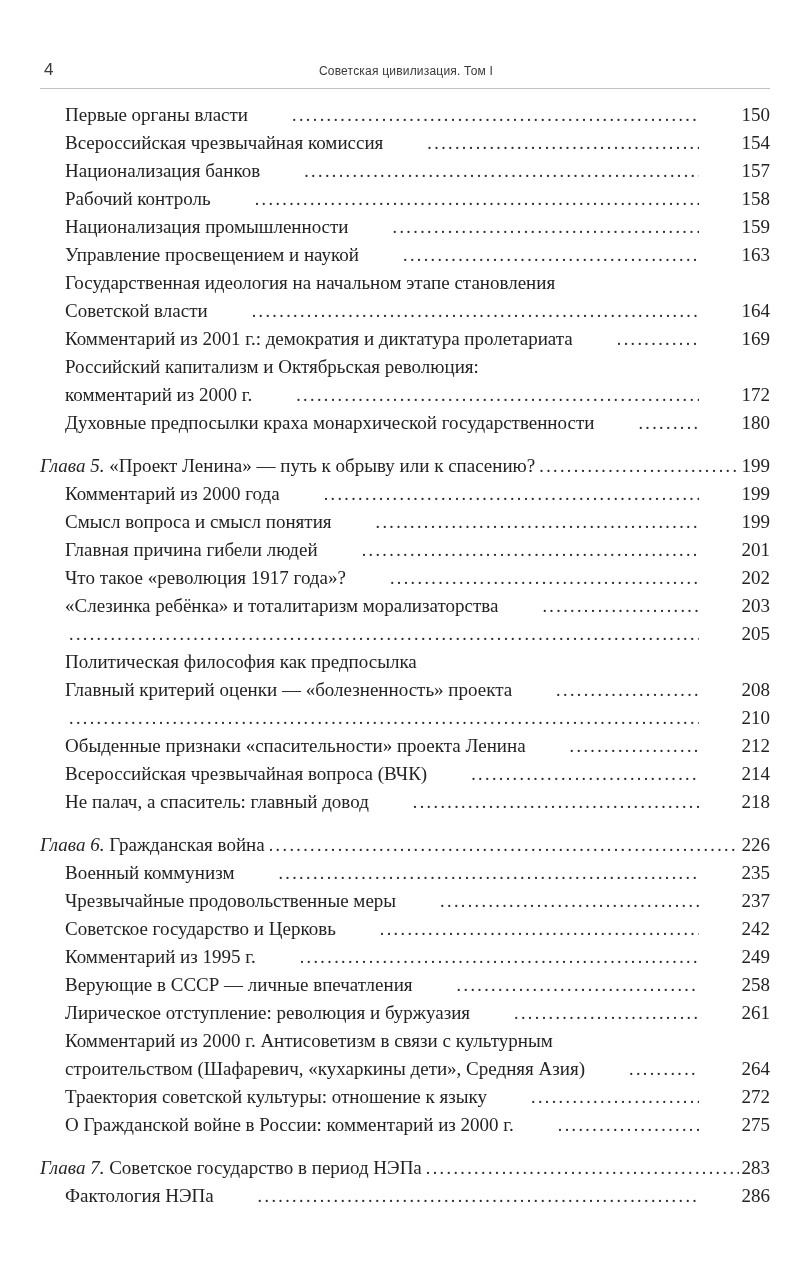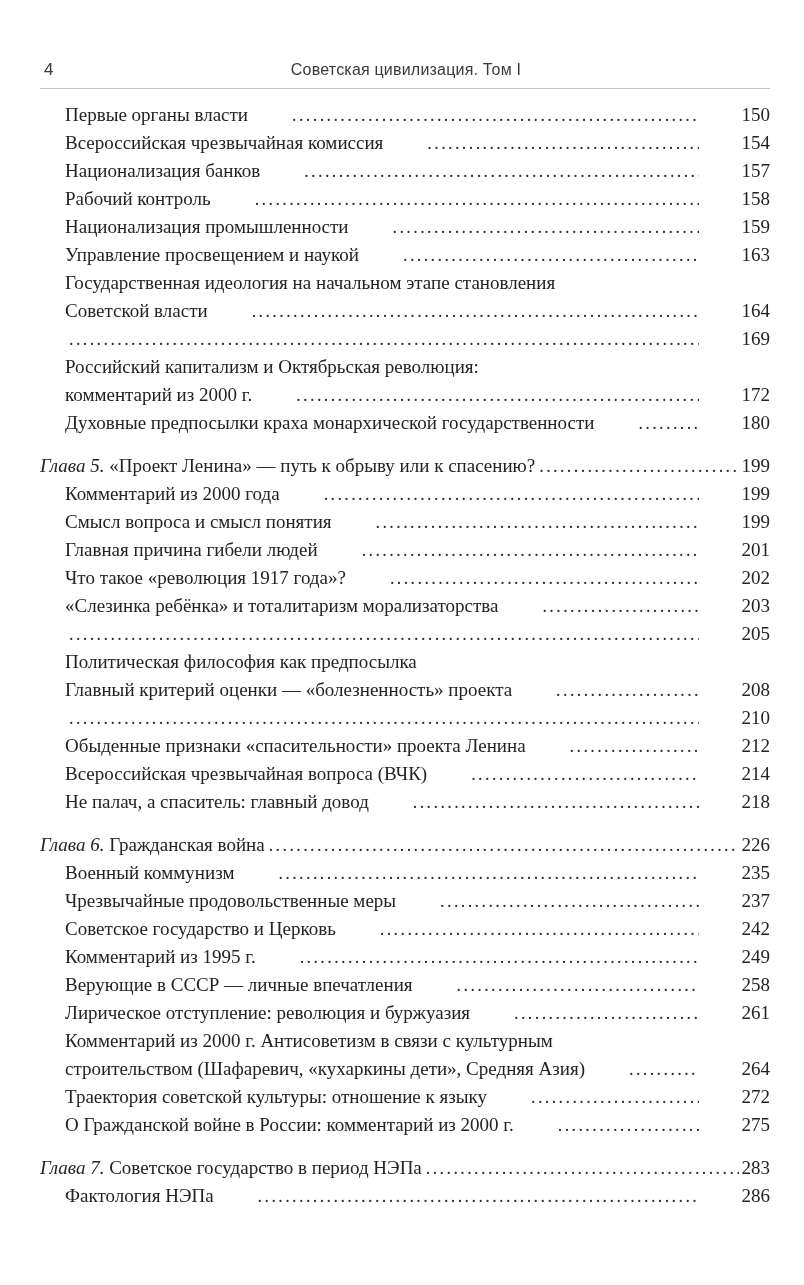--- a/index.html
+++ b/index.html
@@ -25,21 +25,21 @@
     align-items: baseline;
     font-family: "Liberation Sans", "DejaVu Sans", sans-serif;
     color: #3a3a3a;
     padding: 0 2px 8px 4px;
   }
   .page-number {
     font-size: 17px;
     justify-self: start;
   }
   .running-title {
-    font-size: 16px;
+    font-size: 12px;
     justify-self: center;
     letter-spacing: 0.2px;
   }
   .head-spacer { justify-self: end; }
   .header-rule {
     border: none;
     border-bottom: 1px solid #c3c3c3;
     height: 0;
     margin: 0;
   }
@@ -121,20 +121,21 @@
       <div class="toc-row section">
     <span class="entry-text"><span class="line-text">Государственная идеология на начальном этапе становления</span></span>
 
   </div>
       <div class="toc-row section">
     <span class="entry-text"><span class="line-text">Советской власти</span></span>
     <span class="leader"></span>
     <span class="page-num">164</span>
   </div>
       <div class="toc-row section">
+    <span class="entry-text"><span class="line-text">Комментарий из 2001 г.: демократия и диктатура пролетариата</span></span>
     <span class="leader"></span>
     <span class="page-num">169</span>
   </div>
       <div class="toc-row section">
     <span class="entry-text"><span class="line-text">Российский капитализм и Октябрьская революция:</span></span>
 
   </div>
       <div class="toc-row section">
     <span class="entry-text"><span class="line-text">комментарий из 2000 г.</span></span>
     <span class="leader"></span>

